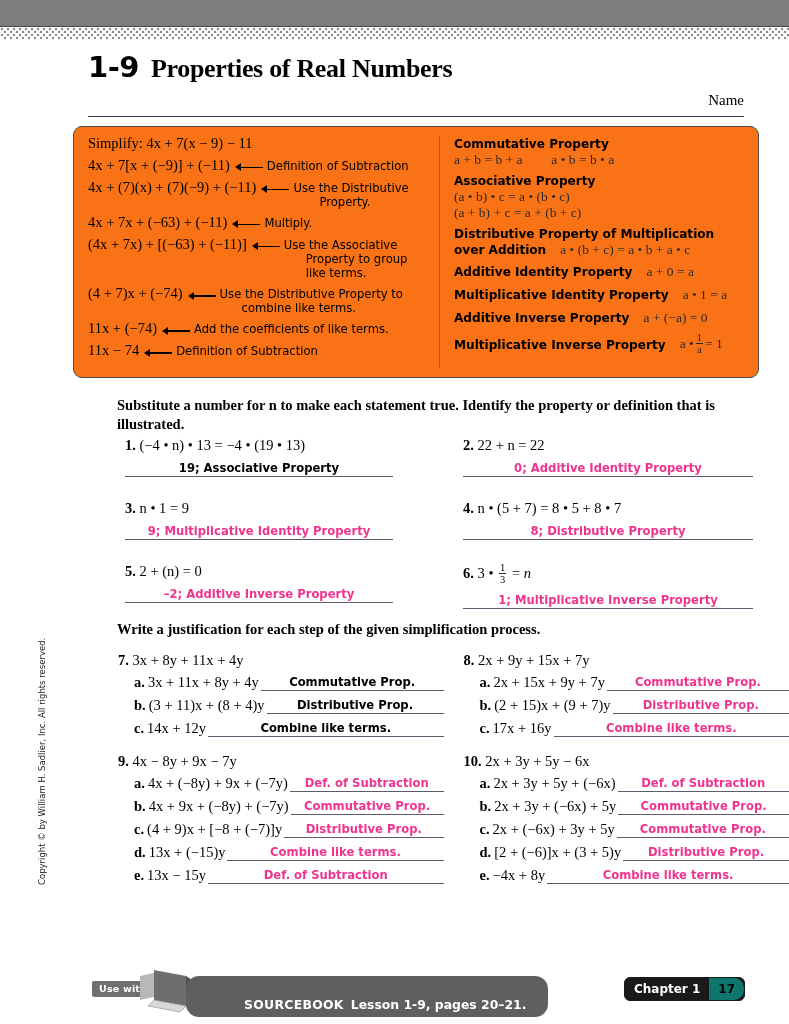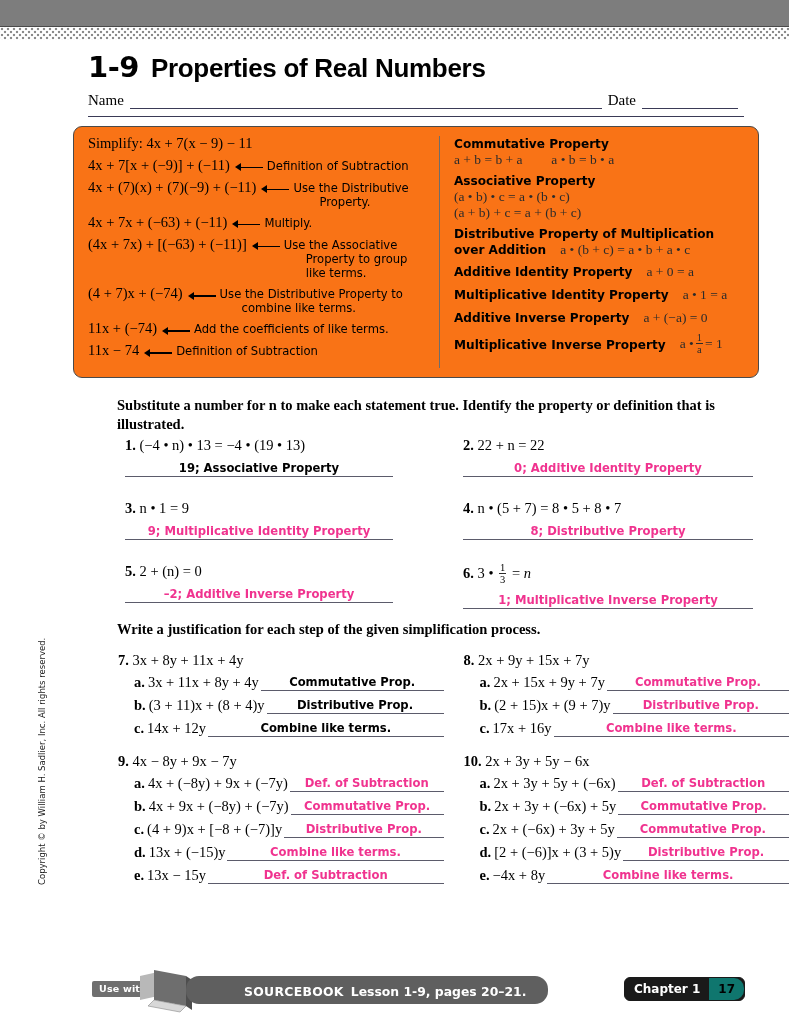--- a/index.html
+++ b/index.html
@@ -32,28 +32,28 @@
 
   .title-row {
     position:absolute; left:88px; top:50px; width:640px;
     display:flex; align-items:baseline; gap:12px;
   }
   .lesson-num {
     font-family:"DejaVu Sans", sans-serif;
     font-weight:bold; font-size:29px; letter-spacing:-0.5px;
   }
   .lesson-title {
-    font-family:Liberation Sans, sans-serif;
+    font-family:Liberation Serif, serif;
     font-weight:bold; font-size:26px; letter-spacing:-0.3px;text-align:right;
   }
 
   .namedate {
     position:absolute; left:88px; top:92px; width:656px;
     display:flex; align-items:flex-end;
-    font-family:"Liberation Serif", serif; font-size:15px;
+    font-family:"Liberation Serif", serif; font-size:15px;flex-direction:column;
   }
   .nd-label { white-space:nowrap; }
   .nd-rule { border-bottom:1.3px solid #3a3a56; height:13px; margin:0 6px; }
   .nd-name-rule { flex:1 1 auto; }
   .nd-date-rule { width:96px; }
   .hrule-top {
     position:absolute; left:88px; top:116px; width:656px; height:0;
     border-top:1.1px solid #3a3a56;
   }
 
@@ -197,21 +197,21 @@
     background:#6f6f6f; color:#ffffff;
     font-family:"DejaVu Sans", sans-serif; font-weight:bold; font-size:9.5px;
     padding:2px 7px 3px 7px; letter-spacing:0.2px;
     border-radius:2px;
   }
   .bookicon {
     position:absolute; left:140px; top:2px; width:56px; height:44px;
   }
   .srcpill {
     position:absolute; left:186px; top:8px;
-    height:25px; padding:3px 22px 0 58px;
+    height:25px; padding:16px 22px 0 58px;
     background:#5f5f5f; border-radius:13px;
     display:flex; align-items:center;
     color:#ffffff;
     font-family:"DejaVu Sans", sans-serif; font-weight:bold; font-size:12.4px;
   }
   .srcpill .sb { letter-spacing:0.3px; margin-right:7px; }
   .chappill {
     position:absolute; right:44px; top:9px;
     display:flex; align-items:stretch; height:22px;
     border:1.4px solid #1a1a1a; border-radius:6px; overflow:hidden;

